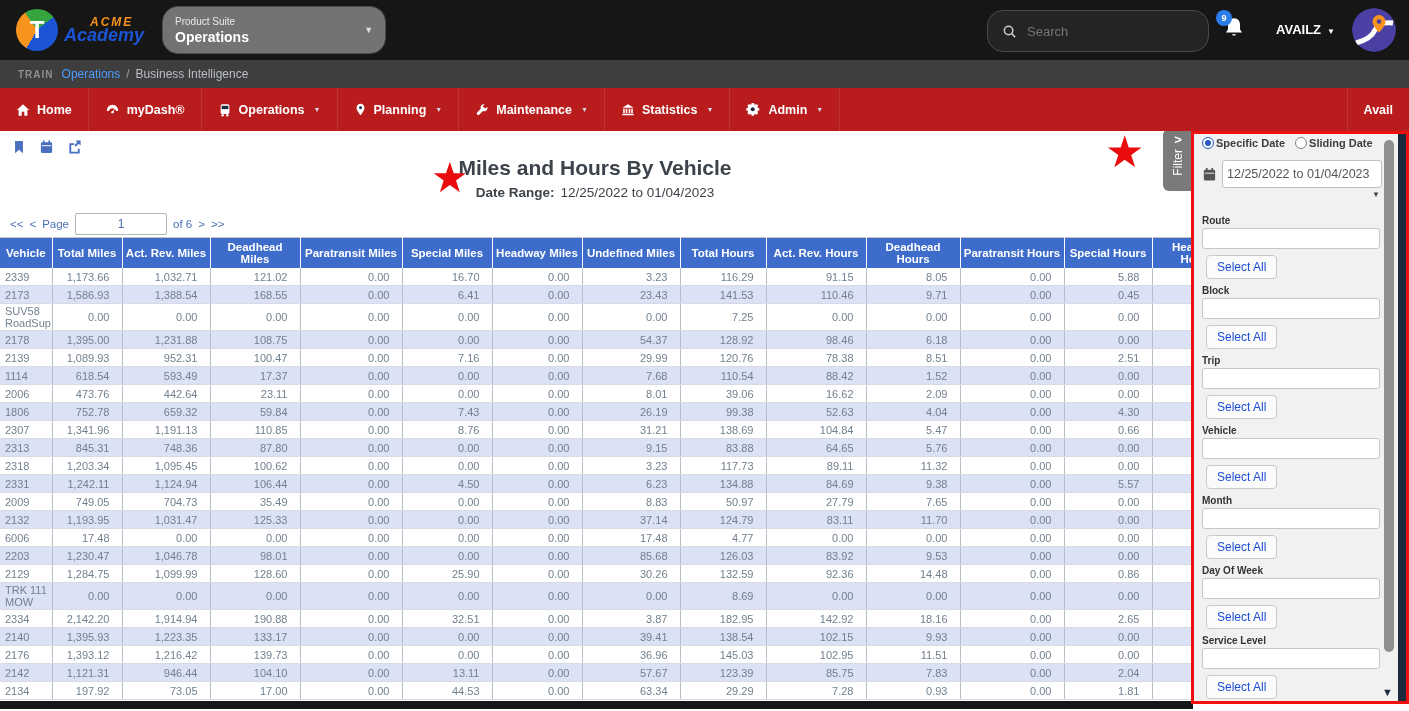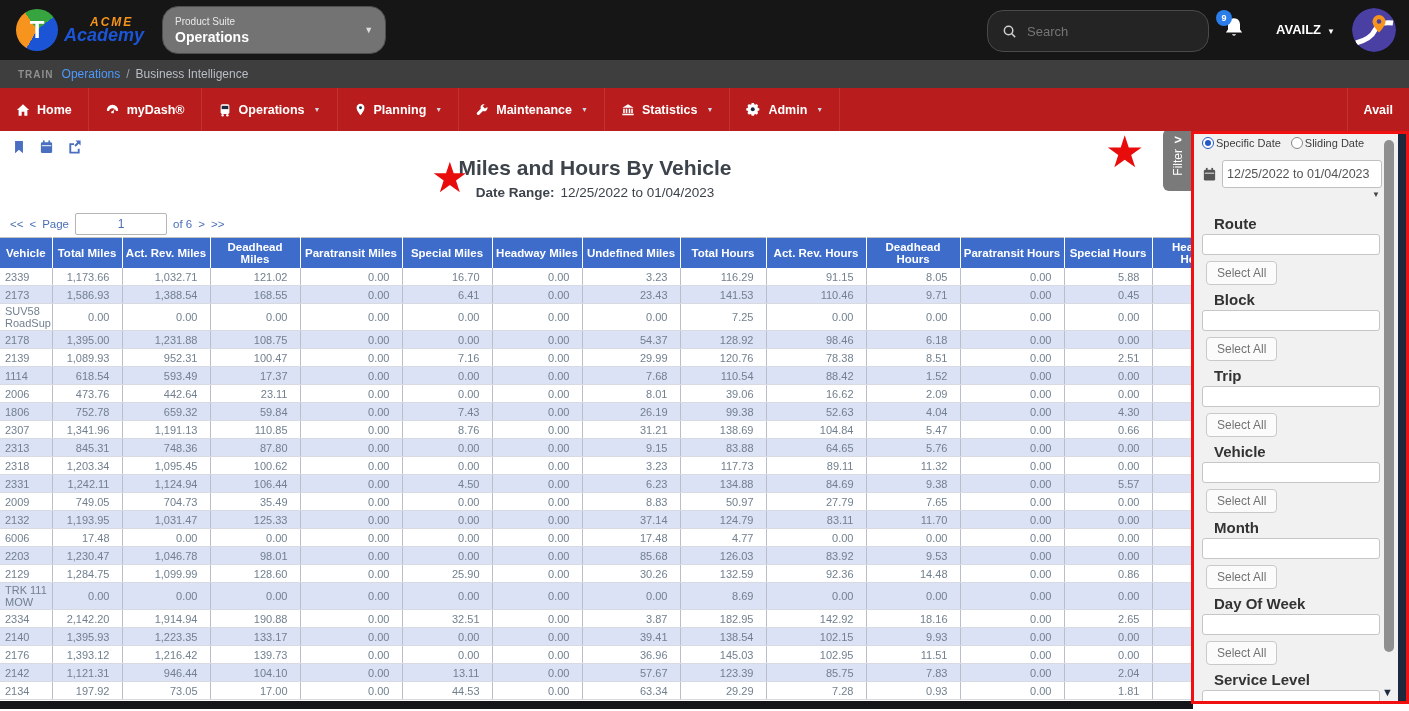--- a/index.html
+++ b/index.html
@@ -71,36 +71,36 @@
   tr.alt td{background:#dbe2f6;}
   .bottom-bar{position:absolute;left:0;top:701px;width:1193px;height:8px;background:#14161a;z-index:2;}
   
   .filter-tab{position:absolute;left:1163px;top:129px;width:30px;height:62px;background:#7a7a7a;
      border-radius:6px 0 0 6px;z-index:2;cursor:pointer;display:flex;flex-direction:column;align-items:center;}
   .filter-tab .chev{color:#fff;font-weight:bold;font-size:13px;margin-top:3px;}
   .filter-tab .vlabel{color:#fff;font-size:12px;margin-top:2px;writing-mode:vertical-rl;transform:rotate(180deg);}
   
   .filter-panel{position:absolute;left:1194px;top:131px;width:204px;height:572px;background:#f1f1f1;
      z-index:3;box-sizing:border-box;padding:4px 0 0 8px;overflow:hidden;}
-  .radio-row{display:flex;align-items:center;font-size:11px;font-weight:normal;color:#3d3d3d;height:16px;}
+  .radio-row{display:flex;align-items:center;font-size:11px;font-weight:bold;color:#3d3d3d;height:16px;}
   .radio{display:inline-block;width:10px;height:10px;border:1px solid #888;border-radius:50%;
      background:#fff;margin-right:2px;position:relative;}
   .radio.sel{border-color:#2458c5;}
   .radio.sel::after{content:"";position:absolute;left:2px;top:2px;width:6px;height:6px;border-radius:50%;background:#2458c5;}
   .radio-gap{width:10px;}
   .date-row{display:flex;align-items:center;margin-top:9px;}
   .date-row svg{color:#555;margin-right:5px;}
   .date-input{width:150px;height:26px;border:1px solid #c0c0c0;border-radius:3px;background:#fff;
      font-size:12.5px;color:#555;padding:0 4px;font-family:"Liberation Sans",sans-serif;outline:none;}
   .date-caret{text-align:right;color:#444;font-size:8px;margin:2px 18px 0 0;}
   .fsections{margin-top:16px;}
-  .flabel{font-size:15px;font-weight:bold;color:#333;margin:5px 12px 2px;}
+  .flabel{font-size:10px;font-weight:bold;color:#333;margin:5px 0 2px;}
   .finput{width:172px;height:17px;border:1px solid #c6c6c6;border-radius:3px;background:#fff;outline:none;
      font-family:"Liberation Sans",sans-serif;font-size:11px;color:#444;}
-  .btn{margin:6px 0 1px 4px;padding:4px 10px;font-size:12px;color:#737373;background:#fbfbfb;
+  .btn{margin:6px 0 1px 4px;padding:4px 10px;font-size:12px;color:#1d4ed8;background:#fbfbfb;
      border:1px solid #c9c9c9;border-radius:4px;cursor:pointer;font-family:"Liberation Sans",sans-serif;}
   .panel-scroll{position:absolute;left:1384px;top:140px;width:10px;height:512px;background:#8f8f8f;
      border-radius:5px;z-index:4;cursor:pointer;}
   .panel-scroll-arrow{position:absolute;left:1382px;top:686px;color:#1d2a3e;font-size:11px;z-index:4;cursor:pointer;}
   .navy-strip{position:absolute;left:1398px;top:131px;width:8px;height:572px;background:#1d2a3e;z-index:3;}
   
   .anno-rect{position:absolute;left:1191px;top:131px;width:218px;height:573px;border:3px solid #f01010;
      box-sizing:border-box;z-index:6;pointer-events:none;}
   .anno-star{position:absolute;color:#e80c0c;font-size:42px;line-height:1;z-index:6;pointer-events:none;}
   .star1{left:431px;top:157px;}

